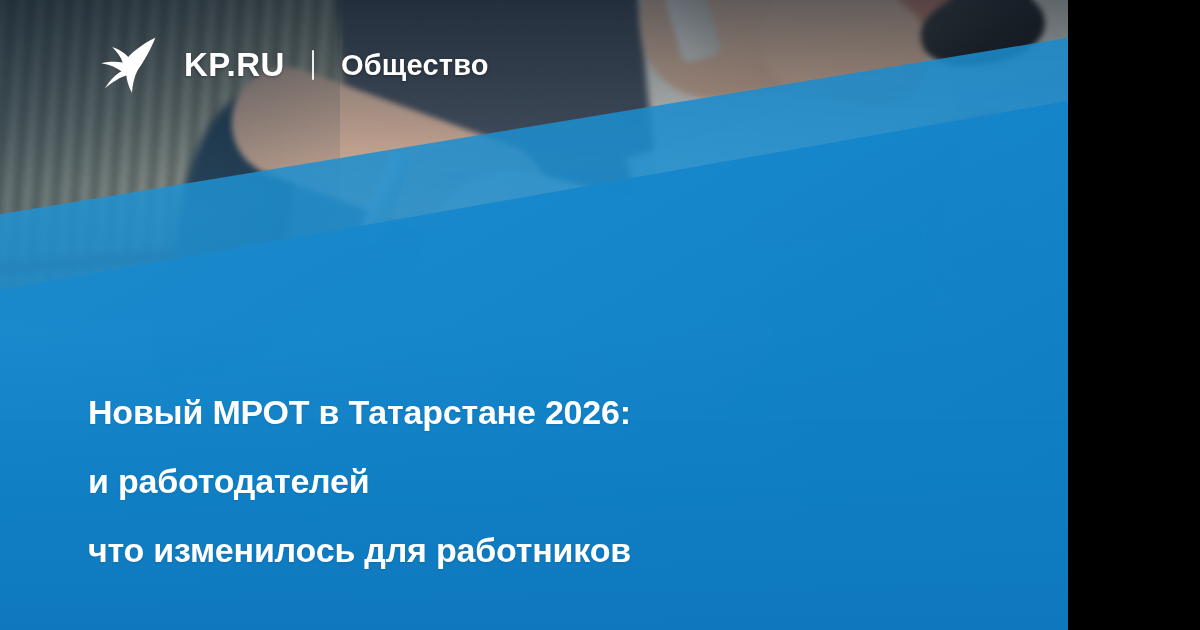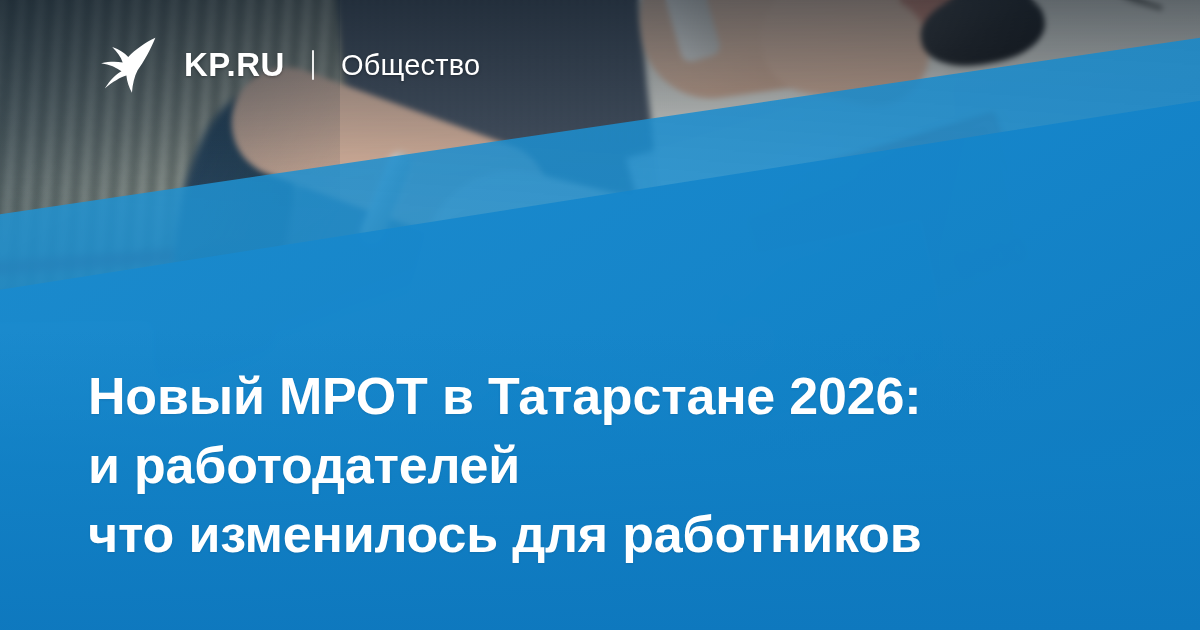--- a/index.html
+++ b/index.html
@@ -1,18 +1,18 @@
 <!DOCTYPE html>
 <html lang="ru"><head>
 <meta charset="utf-8">
 <style>
   html,body{margin:0;padding:0;background:#000;}
   body{width:1200px;height:630px;overflow:hidden;font-family:"Liberation Sans","DejaVu Sans",sans-serif;}
 
-  #card{position:relative;width:1200px;height:630px;overflow:hidden;background:#b91c1c;}
+  #card{position:relative;width:1068px;height:630px;overflow:hidden;background:#b91c1c;}
 
   
   .photo{position:absolute;inset:0;overflow:hidden;}
   .ph{position:absolute;}
 
   
   .desk-base{inset:0;background:
       linear-gradient(160deg,#efeee7 0%,#e9e8e0 35%,#dcdcd6 60%,#cfd4d6 100%);}
   
   .wall{left:-10px;top:-10px;width:420px;height:330px;
@@ -145,26 +145,26 @@
   .ov-leftdark{position:absolute;left:0;top:0;width:340px;height:330px;
       background:linear-gradient(120deg,rgba(14,40,60,.55),rgba(14,40,60,0));}
 
   
   .header{position:absolute;left:96px;top:36px;display:flex;align-items:center;gap:0;z-index:30;}
   .logo-bird{width:62px;height:58px;display:block;flex:0 0 auto;}
   .brand{font-size:33px;font-weight:700;color:#fff;letter-spacing:.5px;margin-left:26px;
       text-shadow:0 1px 3px rgba(0,0,0,.35);}
   .sep{display:inline-block;width:2px;height:30px;background:rgba(255,255,255,.9);
       margin:0 27px;border-radius:1px;}
-  .section{font-size:29px;font-weight:400;color:#fff;letter-spacing:.2px;
+  .section{font-size:29px;font-weight:700;color:#fff;letter-spacing:.2px;
       text-shadow:0 1px 3px rgba(0,0,0,.35);}
 
   
-  .headline{position:absolute;left:88px;top:362px;width:990px;z-index:30;
-      font-size:52px;line-height:69px;font-weight:600;color:#fff;letter-spacing:-.2px;
+  .headline{position:absolute;left:88px;top:378px;width:990px;z-index:30;
+      font-size:34px;line-height:69px;font-weight:600;color:#fff;letter-spacing:-.2px;
       text-shadow:0 1px 2px rgba(10,60,100,.18);}
   .headline .ln{display:block;white-space:nowrap;}
 </style>
 </head>
 <body>
 
 <div id="card">
 
   <div class="photo">
     <div class="ph desk-base"></div>

